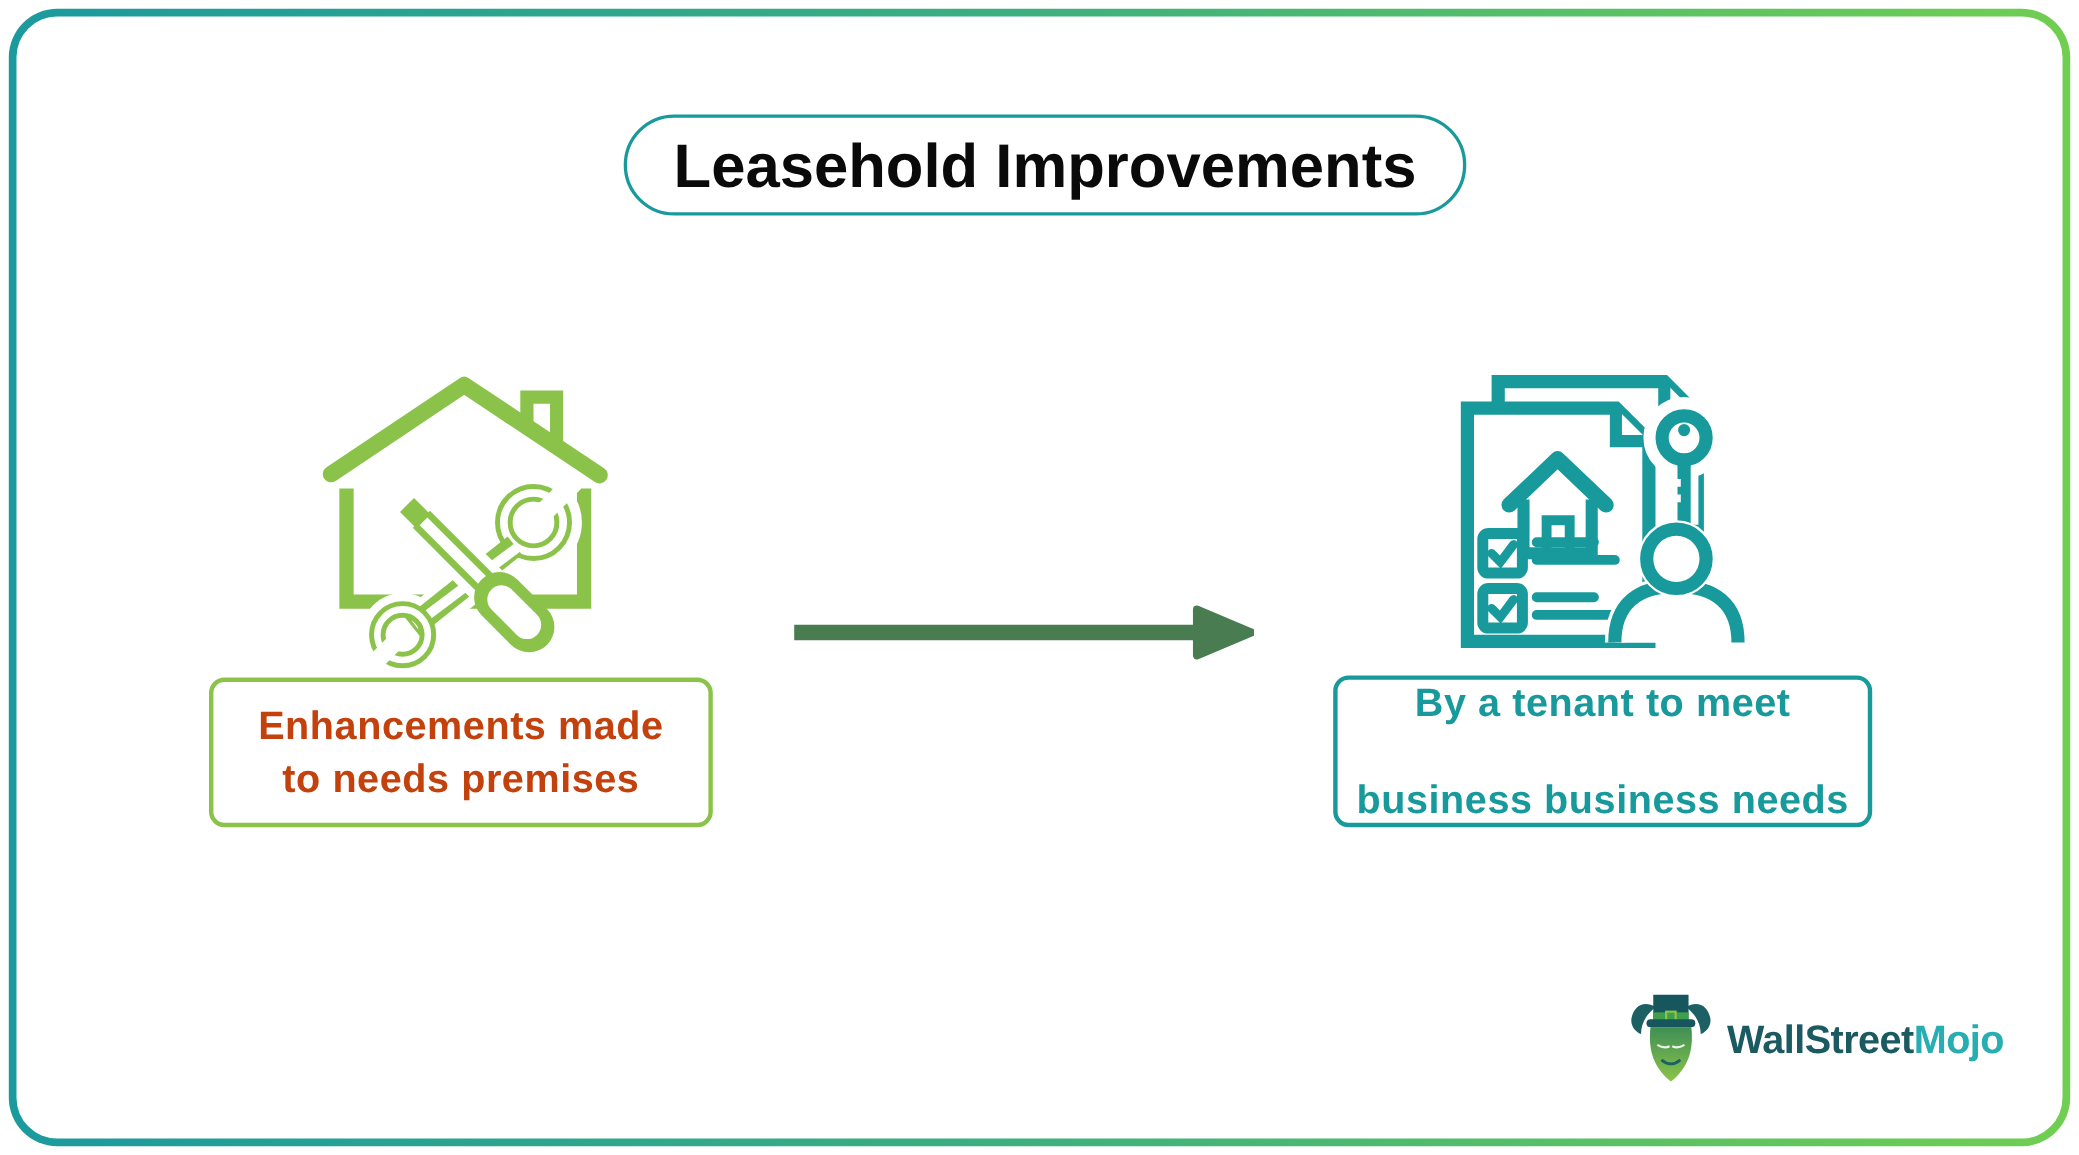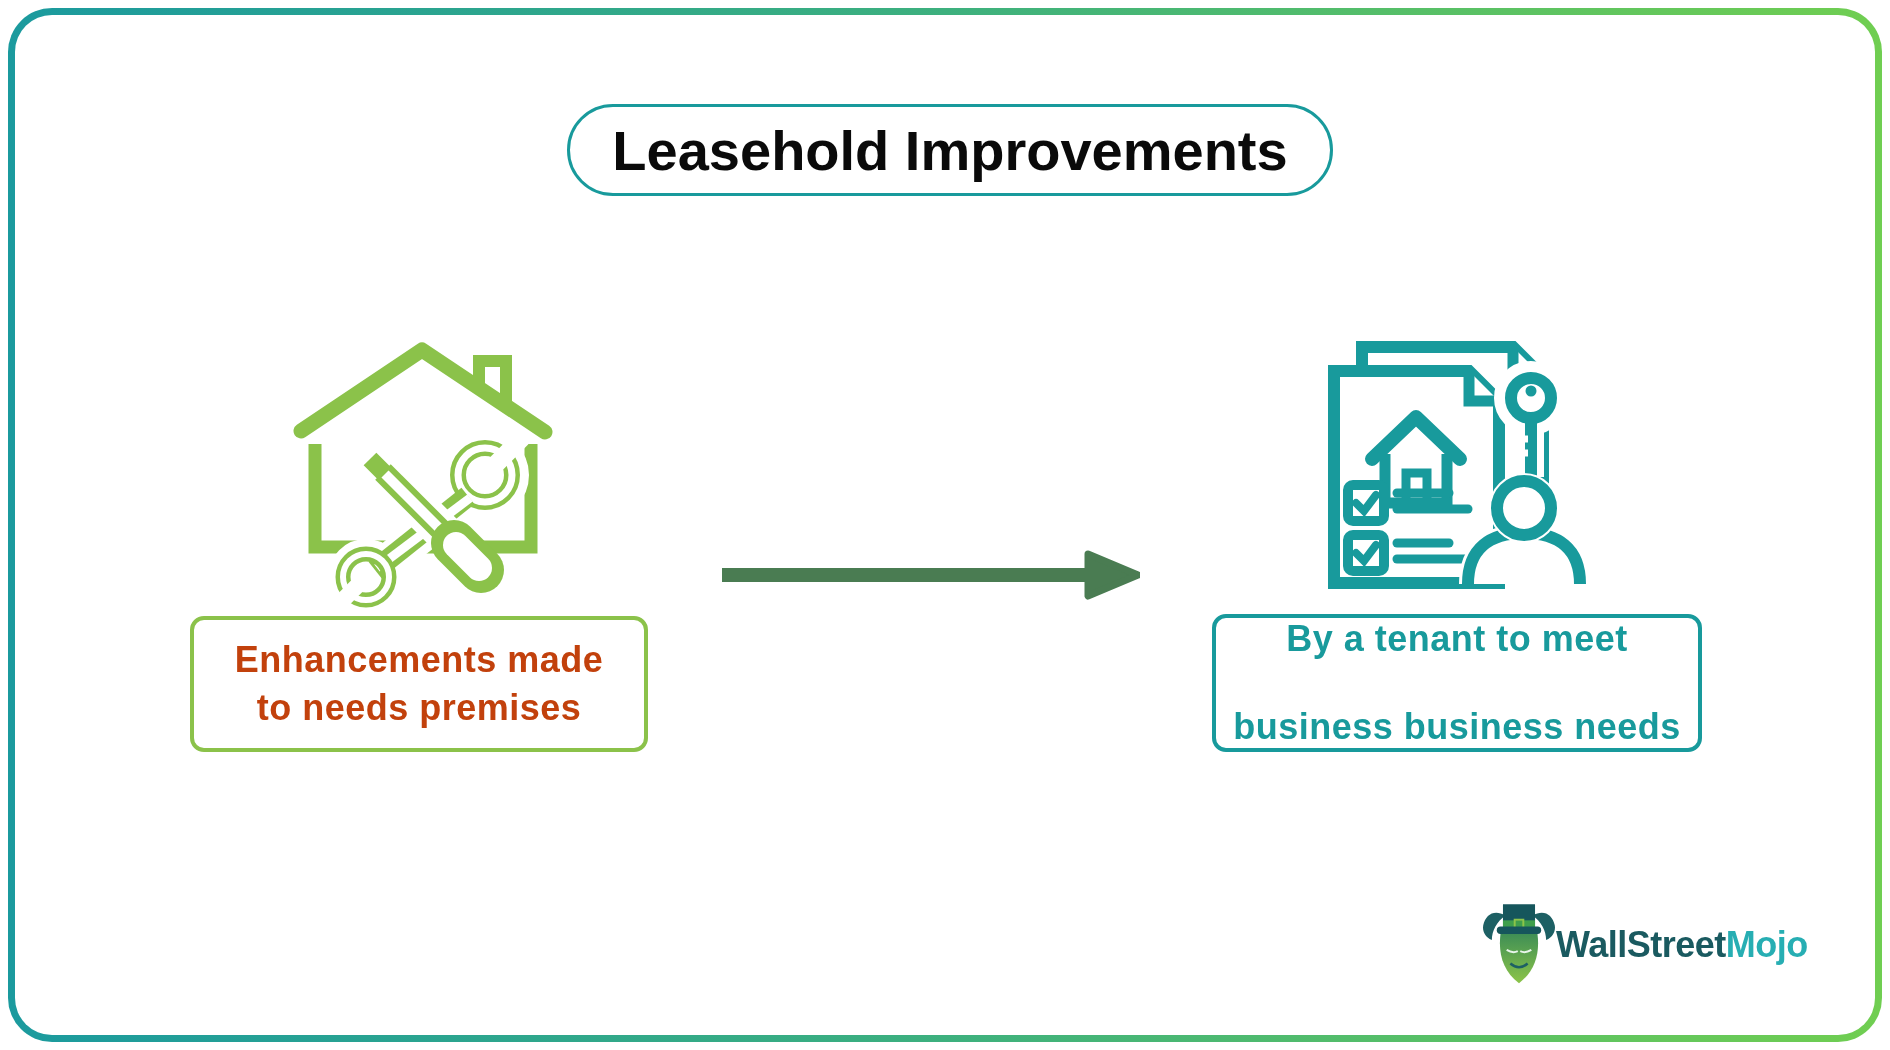--- a/index.html
+++ b/index.html
@@ -11,21 +11,21 @@
   .title-pill{position:absolute;left:567px;top:104px;width:766px;height:92px;border:3px solid #189a9c;border-radius:46px;display:flex;align-items:center;justify-content:center;box-sizing:border-box;}
   .title-pill span{font-size:56px;font-weight:bold;color:#0a0a0a;white-space:nowrap;}
   .icon-box{position:absolute;}
   .label-box{position:absolute;display:flex;flex-direction:column;align-items:center;justify-content:center;box-sizing:border-box;border-radius:14px;text-align:center;}
   .label-box span{display:block;font-weight:bold;font-size:36px;line-height:1.33;letter-spacing:0.5px;white-space:nowrap;}
   .label-left{left:190px;top:616px;width:458px;height:136px;border:4px solid #8bc24a;}
   .label-left span{color:#c2410c;text-align:right;}
   .label-right{left:1212px;top:614px;width:490px;height:138px;border:4px solid #189a9c;gap:40px;}
   .label-right span{color:#189a9c;}
   .arrow-wrap{position:absolute;left:720px;top:550px;width:420px;height:50px;}
-  .logo{position:absolute;left:1482px;top:903px;display:flex;align-items:center;gap:0;}
+  .logo{position:absolute;left:1482px;top:903px;display:flex;align-items:center;gap:14px;}
   .logo-text{font-size:36px;font-weight:bold;letter-spacing:-0.5px;white-space:nowrap;}
   .brand-dark{color:#1a5a60;}
   .brand-light{color:#27aeb3;}
 </style>
 </head>
 <body>
 
 <div class="canvas">
 
   <div class="frame">

